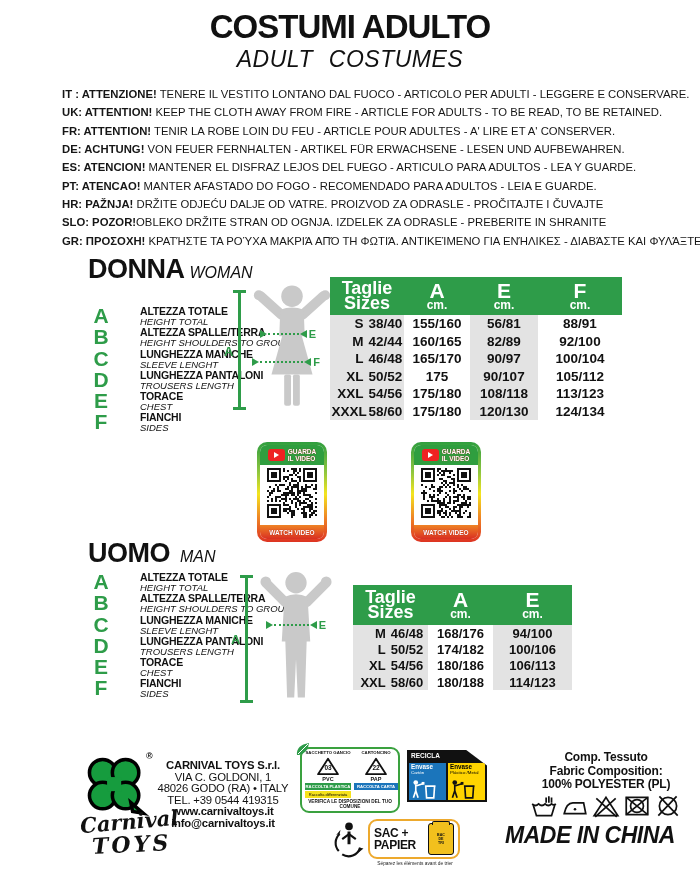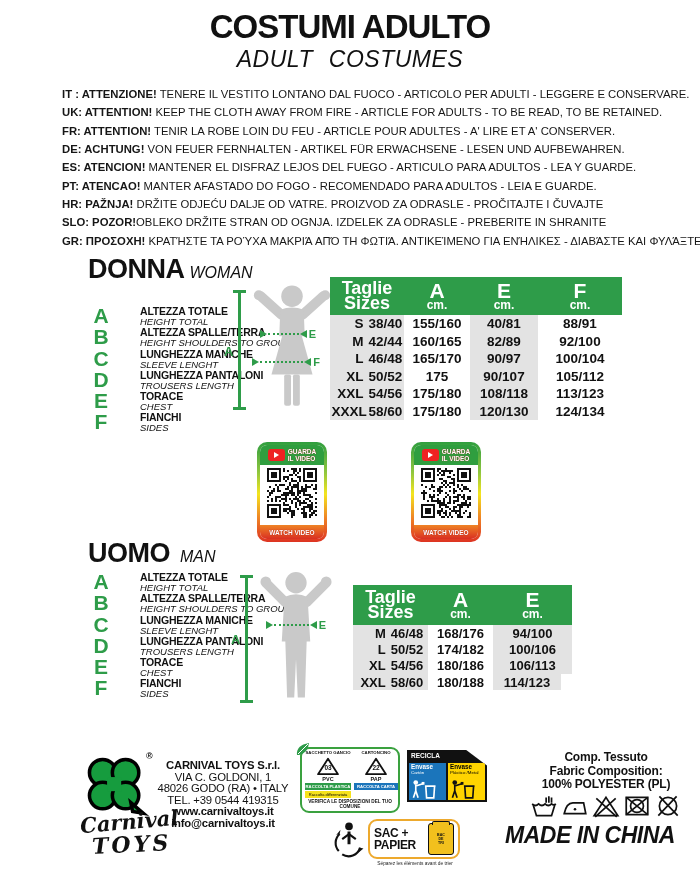--- a/index.html
+++ b/index.html
@@ -211,21 +211,21 @@
           <span class="h-big">F</span>
           <span class="h-cm">cm.</span>
         </div>
     </div>
     <div class="trow" style="height:17.5px;font-size:13.5px;">
       <div class="tc shade sizecell" style="width:74px;">
           <span class="sl" style="width:32px;">S</span>
           <span>38/40</span>
         </div>
       <div class="tc" style="width:66px;">155/160</div>
-      <div class="tc shade" style="width:68px;">40/81</div>
+      <div class="tc shade" style="width:68px;">56/81</div>
       <div class="tc" style="width:84px;">88/91</div>
     </div>
     <div class="trow" style="height:17.5px;font-size:13.5px;">
       <div class="tc shade sizecell" style="width:74px;">
           <span class="sl" style="width:32px;">M</span>
           <span>42/44</span>
         </div>
       <div class="tc" style="width:66px;">160/165</div>
       <div class="tc shade" style="width:68px;">82/89</div>
       <div class="tc" style="width:84px;">92/100</div>
@@ -793,21 +793,21 @@
         </div>
       <div class="tc" style="width:65px;">180/186</div>
       <div class="tc shade" style="width:79px;">106/113</div>
     </div>
     <div class="trow" style="height:16.3px;font-size:13px;">
       <div class="tc shade sizecell" style="width:75px;">
           <span class="sl" style="width:28px;">XXL</span>
           <span>58/60</span>
         </div>
       <div class="tc" style="width:65px;">180/188</div>
-      <div class="tc shade" style="width:68px;">114/123</div>
+      <div class="tc shade" style="width:79px;">114/123</div>
     </div>
   </div>
 
   <div class="abs" style="left:78px;top:753px;">
     <svg width="74" height="64" viewBox="0 0 84 72">
       <g stroke="#000" stroke-width="4" fill="#169c3e">
         <circle cx="28" cy="22" r="15"></circle>
         <circle cx="54" cy="22" r="15"></circle>
         <circle cx="28" cy="48" r="15"></circle>
         <circle cx="54" cy="48" r="15"></circle>

